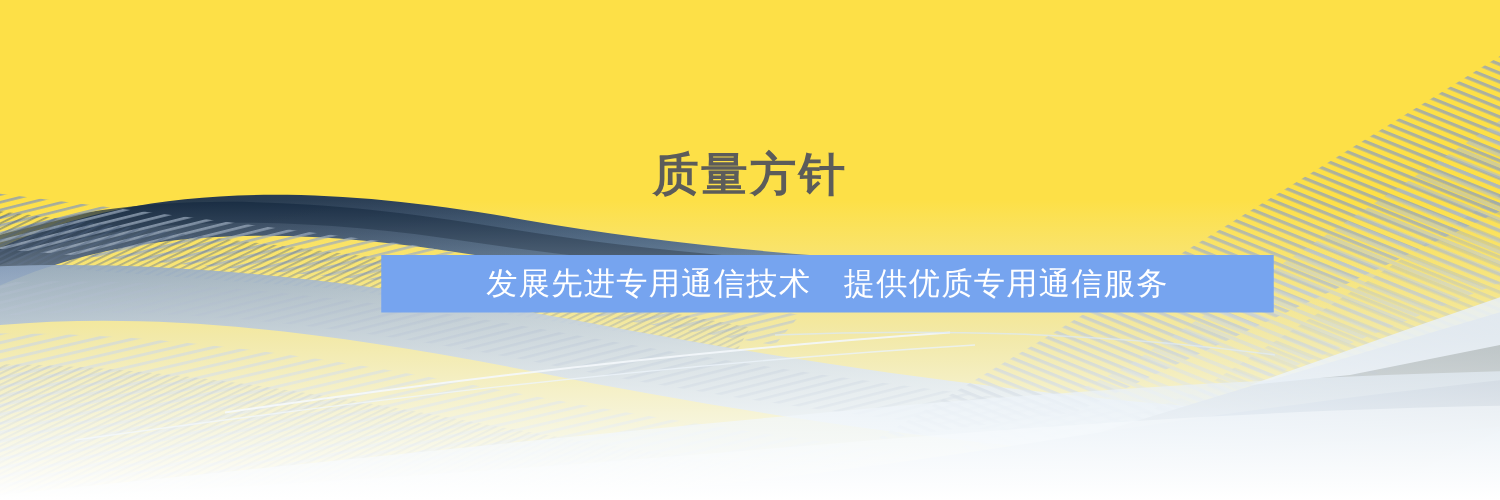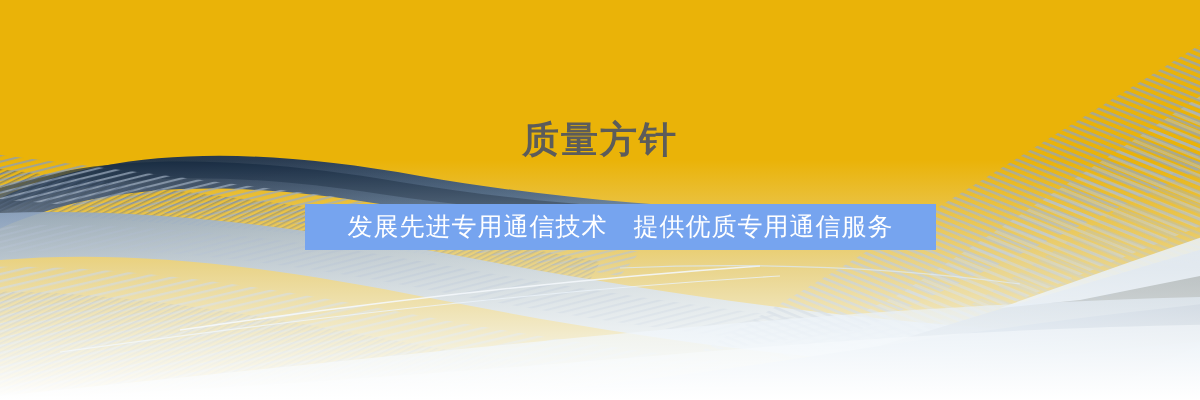--- a/index.html
+++ b/index.html
@@ -9,21 +9,21 @@
   }
   body {
     font-family: "DejaVu Sans", "Liberation Sans", sans-serif;
   }
 
   #banner-root {
     position: relative;
     width: 1200px;
     height: 400px;
     overflow: hidden;
-    background: #eab308;
+    background: #fde047;
     text-decoration: underline;
   }
 
   
   .art-layer {
     position: absolute;
     left: 0;
     top: 0;
     width: 1200px;
     height: 400px;
@@ -61,21 +61,21 @@
     font-weight: bold;
     color: #5c5c5a;
     letter-spacing: 2px;
     white-space: nowrap;
   }
 
   .tagline-bar {
     position: absolute;
     left: 305px;
     top: 204px;
-    width: 631px;
+    width: 714px;
     height: 46px;
     background: #76a4ef;
     display: flex;
     align-items: center;
     justify-content: center;
     box-sizing: border-box;
   }
 
   .tagline-text {
     color: #ffffff;

